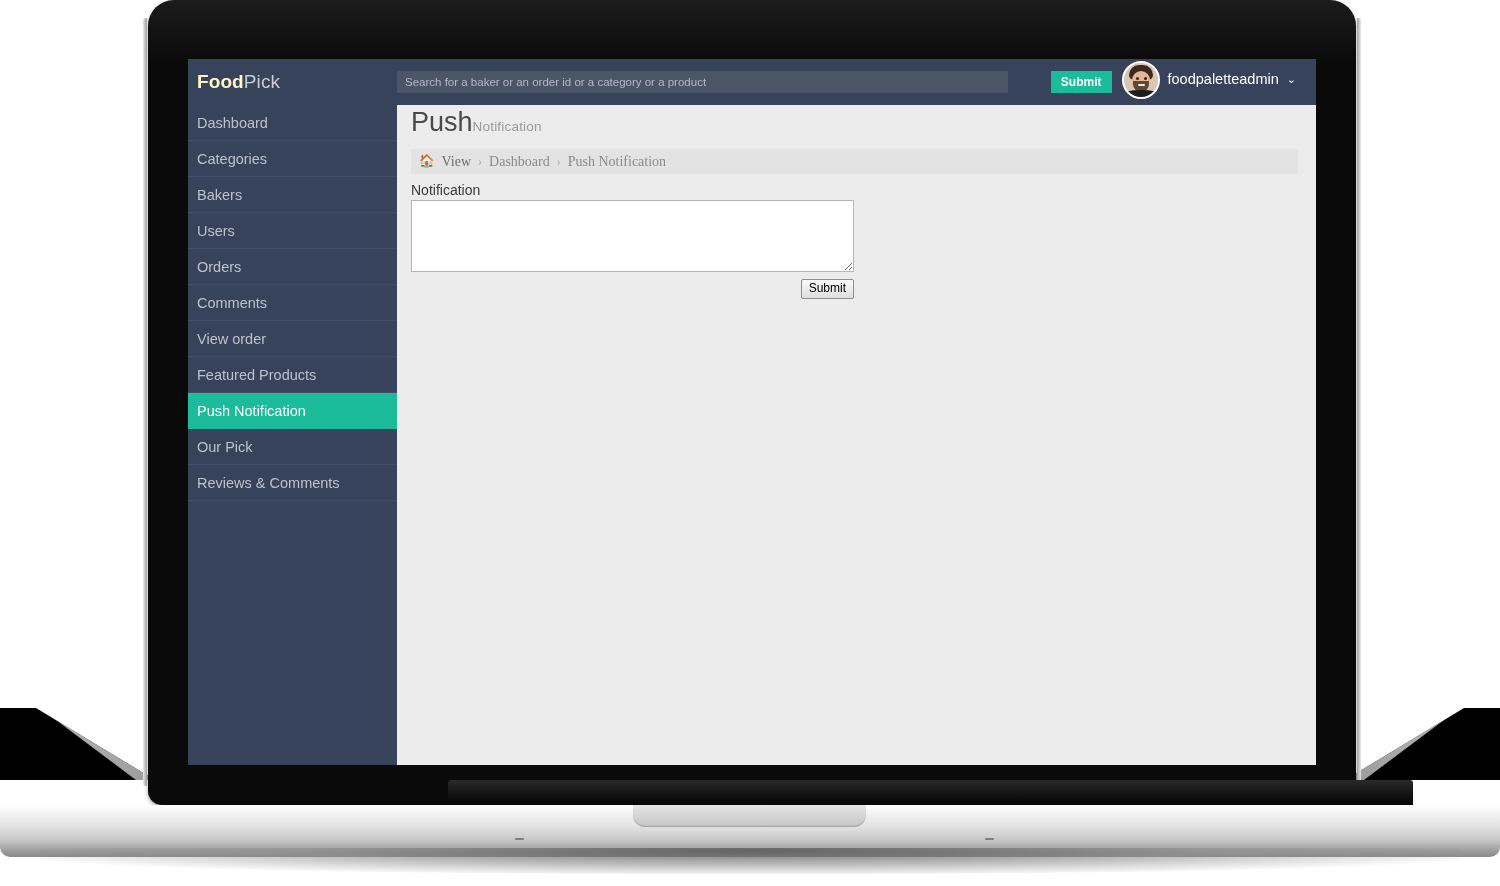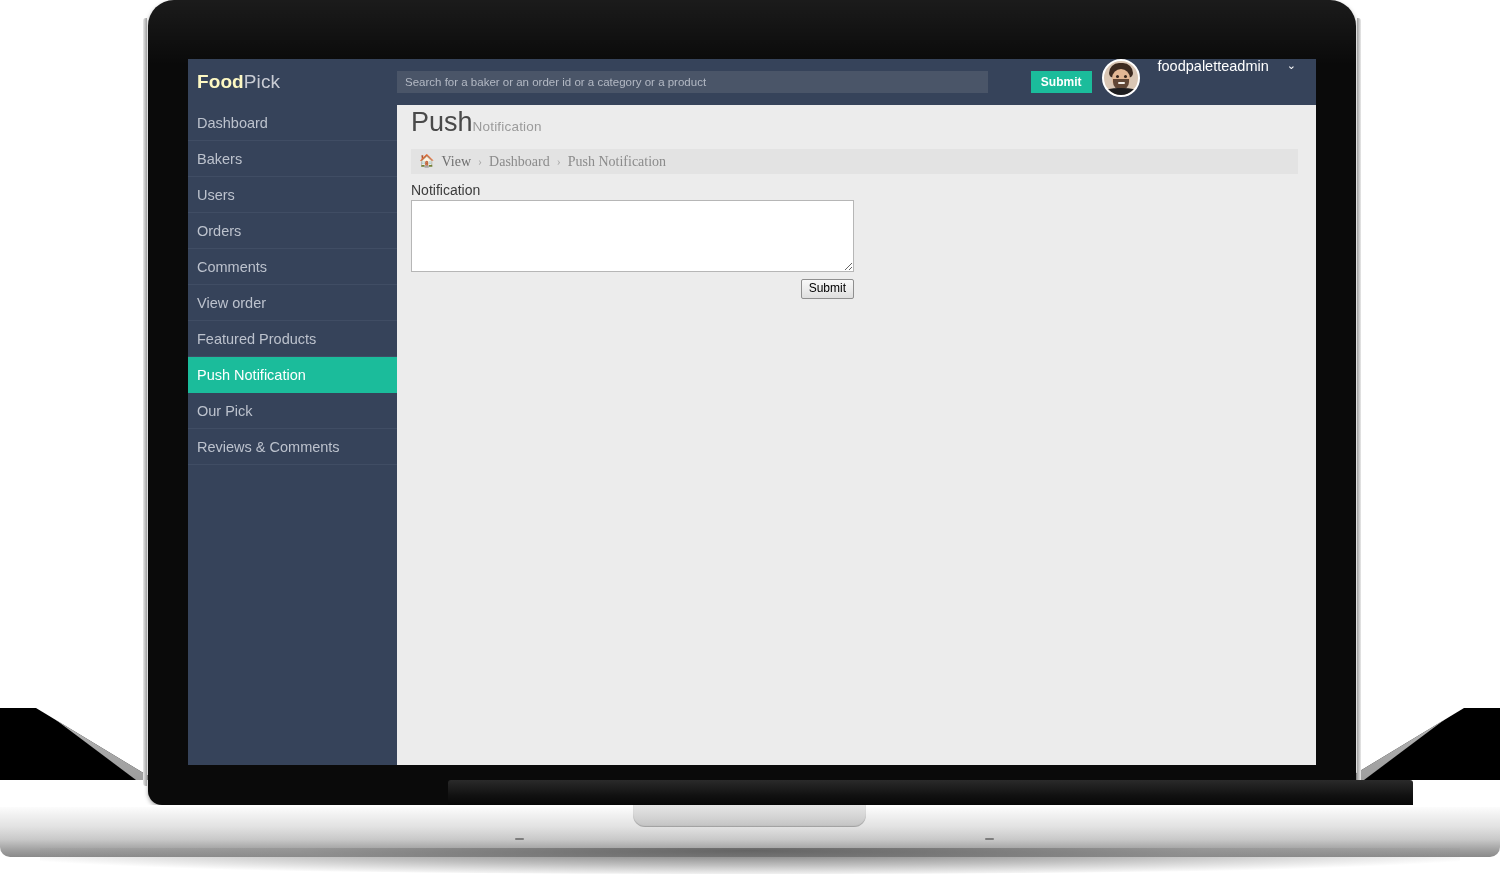--- a/index.html
+++ b/index.html
@@ -206,22 +206,22 @@
     height: 22px;
     padding: 0 10px;
     font-size: 12px;
     font-weight: bold;
     font-family: "Liberation Sans", sans-serif;
     cursor: pointer;
   }
 
   .user-area {
     display: flex;
-    align-items: flex-start;
-    gap: 18px;
+    align-items: center;
+    gap: 8px;
     padding-right: 20px;
     height: 100%;
     padding-bottom: 3px;
     box-sizing: border-box;
   }
   .avatar {
     width: 34px;
     height: 34px;
     border-radius: 50%;
     border: 2px solid #ffffff;
@@ -406,20 +406,23 @@
           </div>
         </div>
 
         <div class="body-row">
 
           <div class="sidebar">
             <div class="nav-item">
               <span>Dashboard</span>
             </div>
             <div class="nav-item">
+              <span>Categories</span>
+            </div>
+            <div class="nav-item">
               <span>Bakers</span>
             </div>
             <div class="nav-item">
               <span>Users</span>
             </div>
             <div class="nav-item">
               <span>Orders</span>
             </div>
             <div class="nav-item">
               <span>Comments</span>

